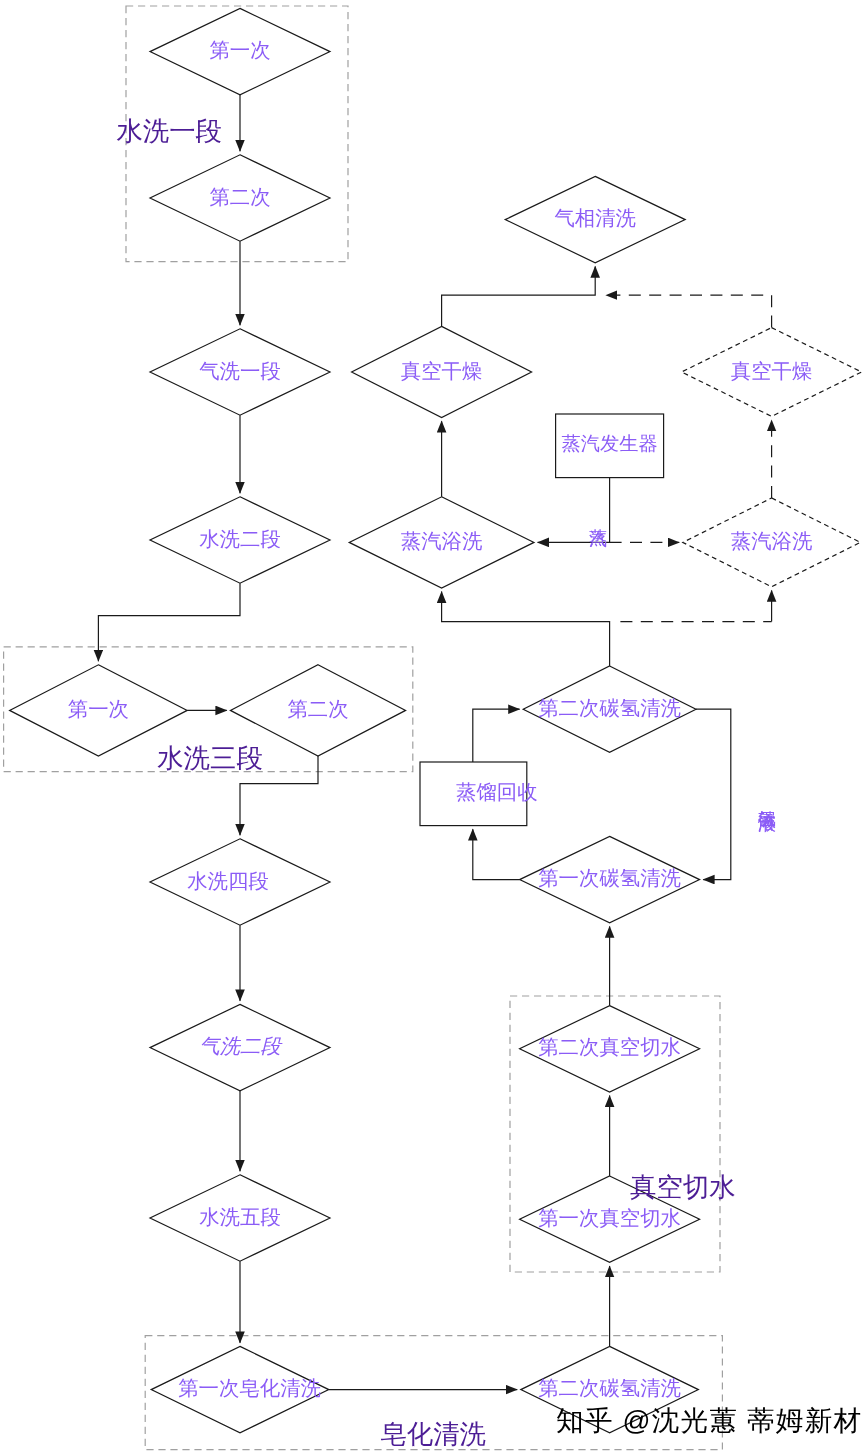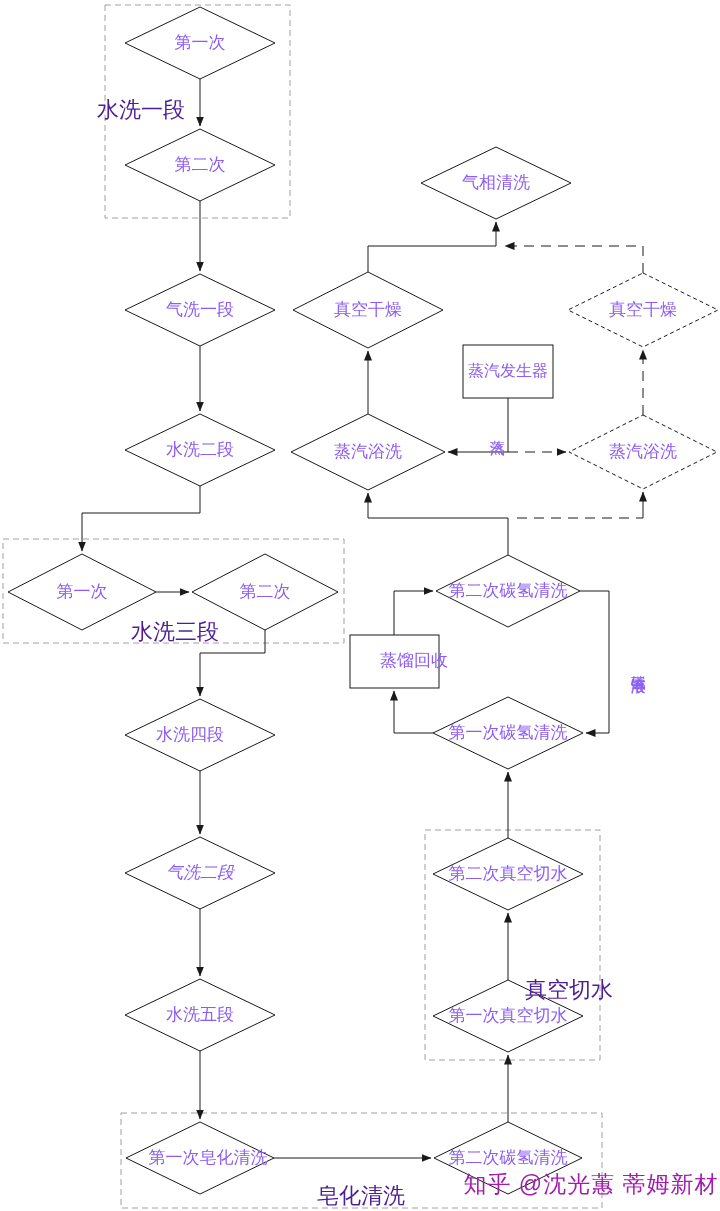--- a/index.html
+++ b/index.html
@@ -14,21 +14,21 @@
   }
   .small { font-size:16px;text-align:right; }
   .glabel { font-size:22px; color:#4c1d95; }
   .vlabel {
     writing-mode:vertical-rl; text-orientation:upright;
     font-size:15px; letter-spacing:1px;
   }
   .watermark {
     position:absolute; transform:translate(-50%,-50%);
     font-family:"Liberation Sans","DejaVu Sans",sans-serif;
-    font-size:23px; color:#a21caf; white-space:nowrap; letter-spacing:1px;
+    font-size:23px; color:#000000; white-space:nowrap; letter-spacing:1px;
   }
 </style>
 </head>
 <body>
 
 <div id="canvas">
 
   <svg id="flow-svg" width="720" height="1211" viewBox="0 0 720 1211">
     <defs>
       <marker id="arr" markerUnits="userSpaceOnUse" markerWidth="11" markerHeight="9" refX="9.5" refY="4" orient="auto">

